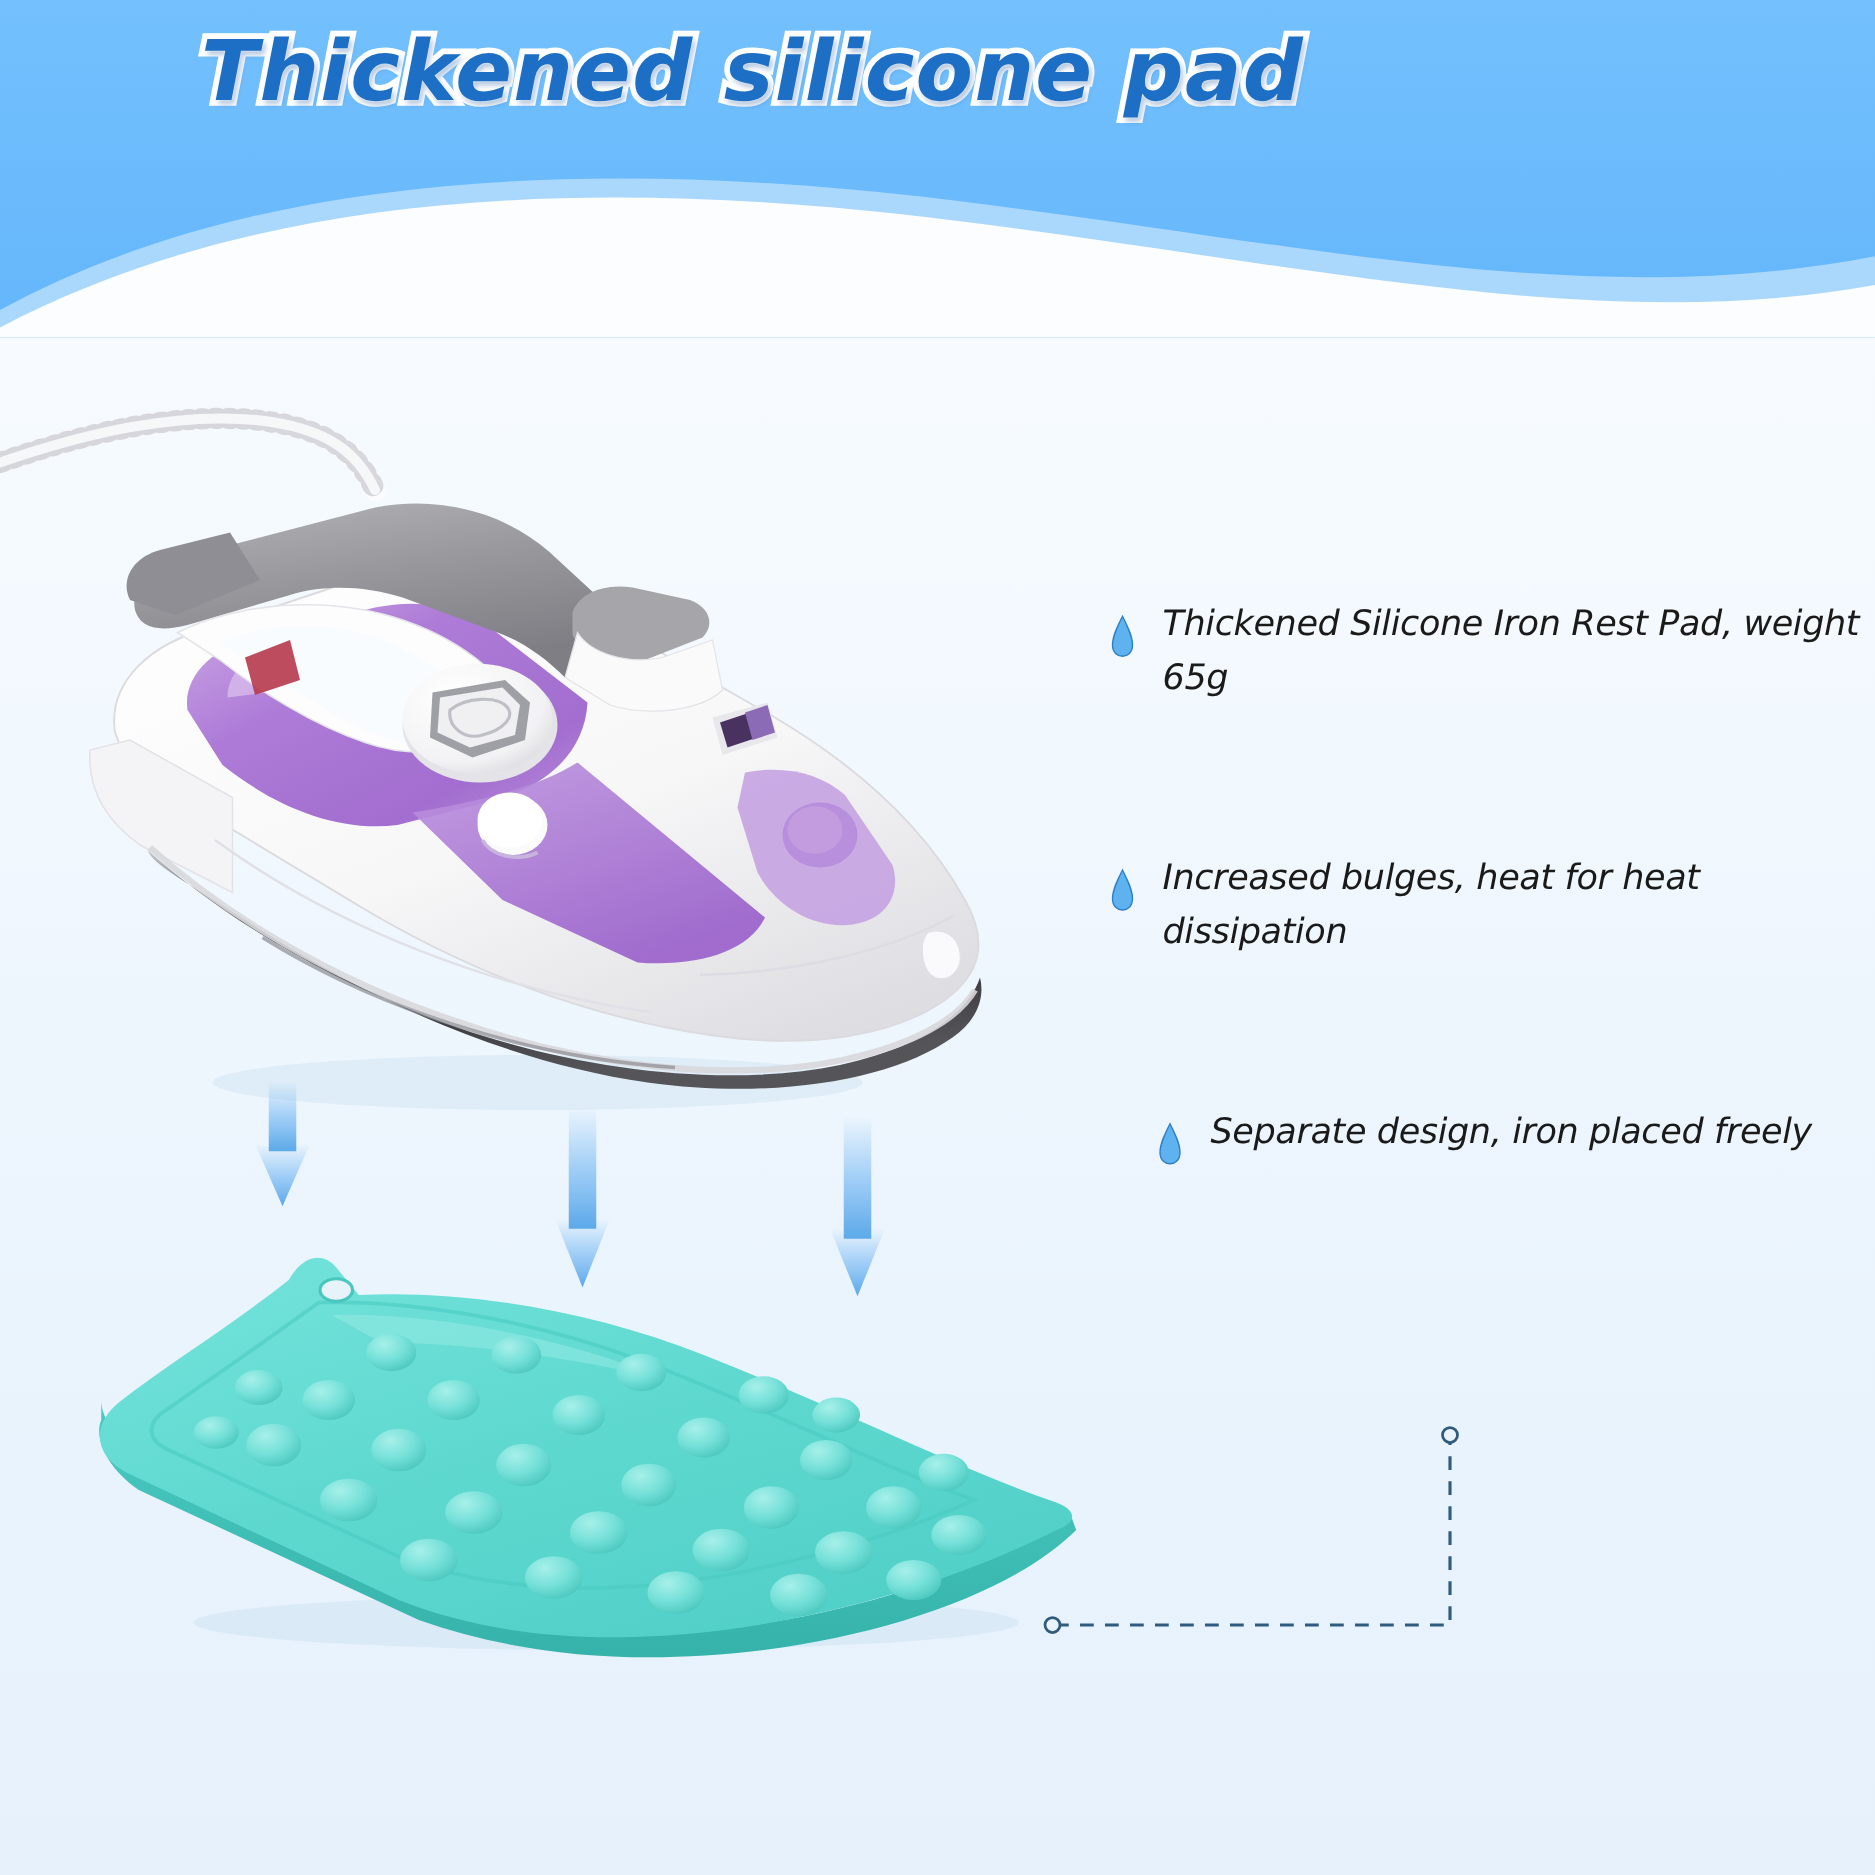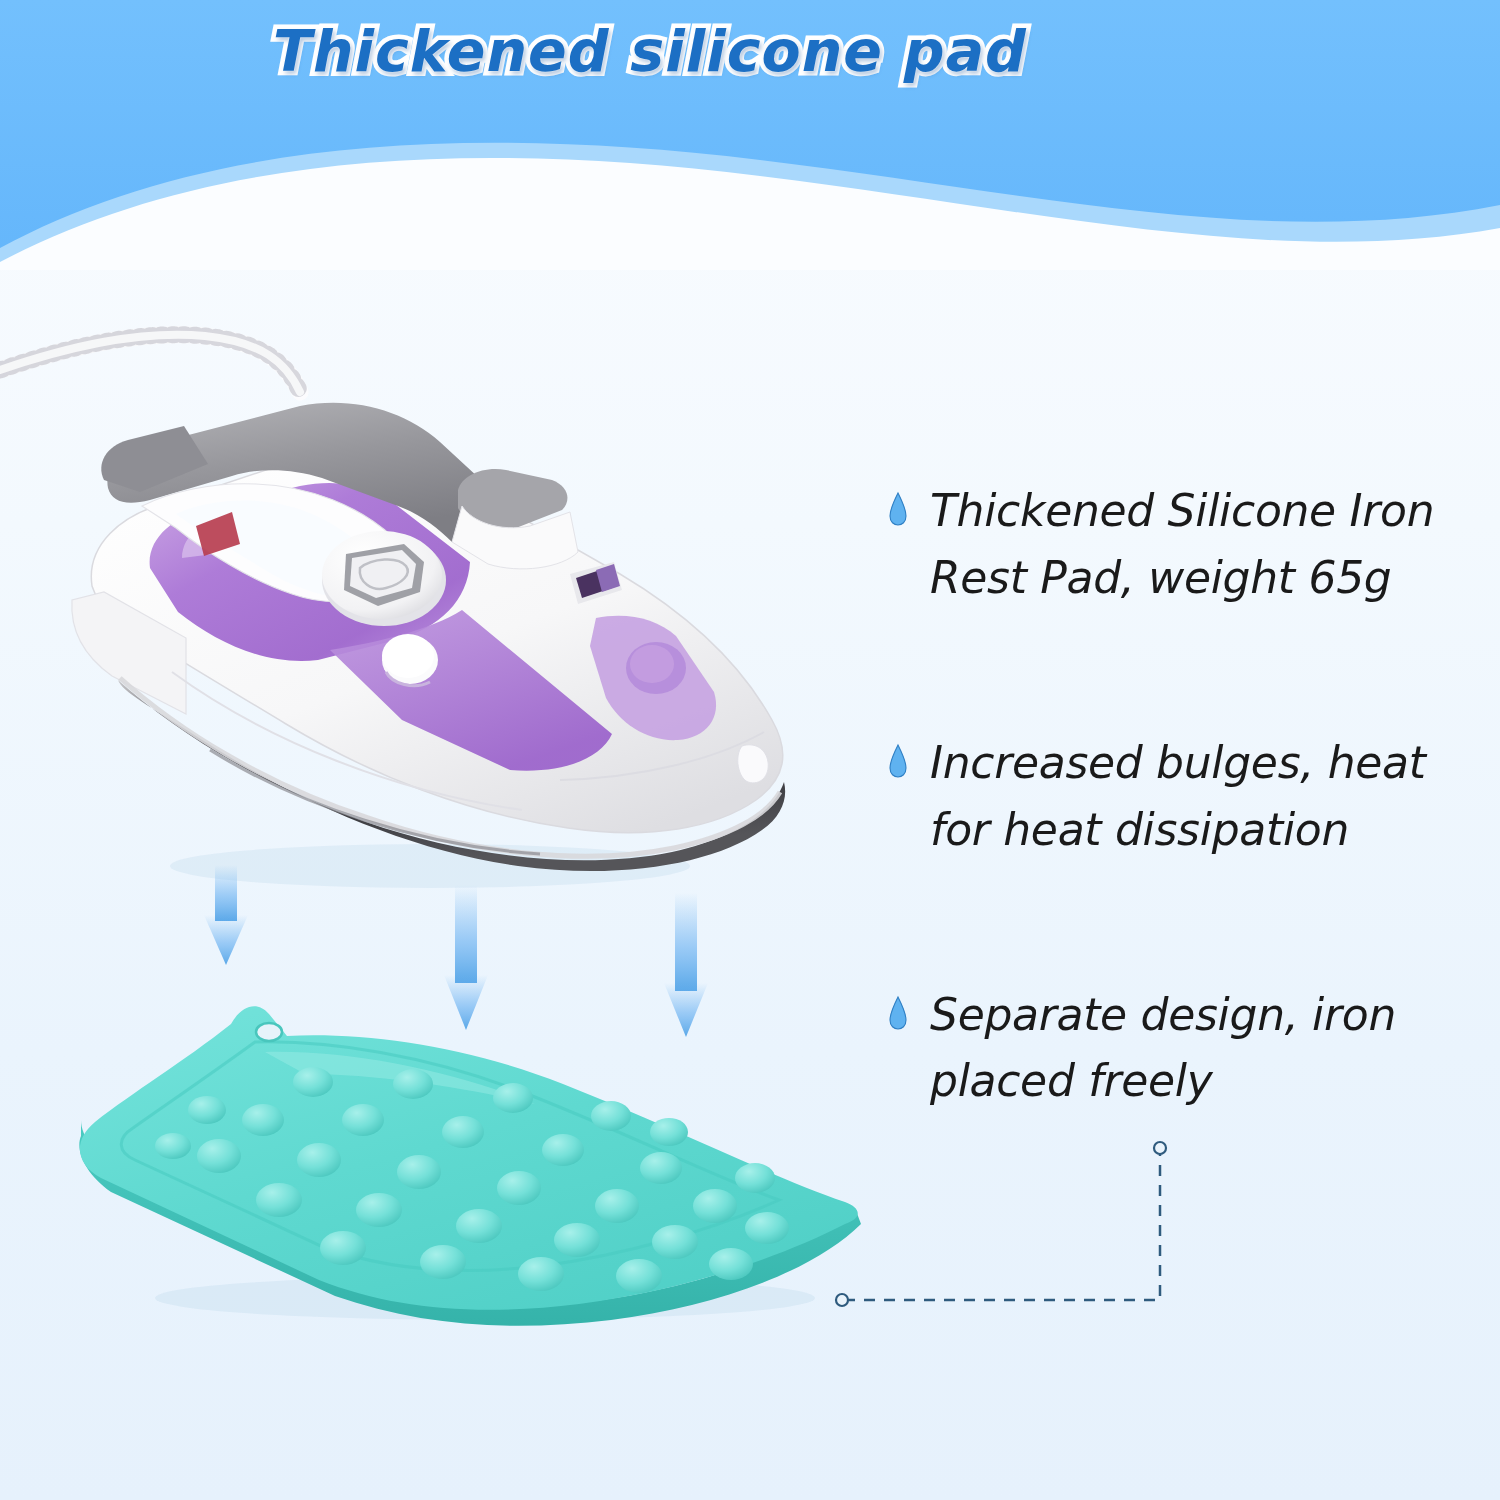--- a/index.html
+++ b/index.html
@@ -31,59 +31,58 @@
   }
   .banner svg { display: block; }
 
   .banner-title {
     position: absolute;
     left: 0;
     top: 18px;
     width: 1204px;
     text-align: center;
     font-family: "DejaVu Sans", sans-serif;
-    font-size: 57px;
+    font-size: 67px;
     font-weight: bold;
     font-style: italic;
     letter-spacing: 1px;
     color: #1C6FC4;
     -webkit-text-stroke: 9px #FFFFFF;
     paint-order: stroke fill;
     text-shadow:
       0 0 2px #ffffff,
       2px 3px 4px rgba(30, 90, 160, 0.35);
     white-space: nowrap;
-    padding-left: 48px;
   }
 
   
   .features {
     position: absolute;
     left: 888px;
     top: 478px;
     width: 600px;
   }
   .feature {
     display: flex;
     align-items: flex-start;
     margin-bottom: 118px;
   }
-  .feature:last-child { margin-bottom: 0; }
+  .feature:last-child { margin-bottom: 0; justify-content: center; }
 
   .drop-icon {
     flex: 0 0 auto;
     width: 20px;
     height: 34px;
     margin-top: 14px;
     margin-right: 22px;
   }
   .feature-text {
     font-family: "DejaVu Sans", sans-serif;
     font-style: italic;
-    font-size: 44px;
+    font-size: 28px;
     line-height: 1.52;
     color: #1A1A1A;
     letter-spacing: -0.3px;
     max-width: 560px;
   }
 
   
   .iron-wrap {
     position: absolute;
     left: 0px;

